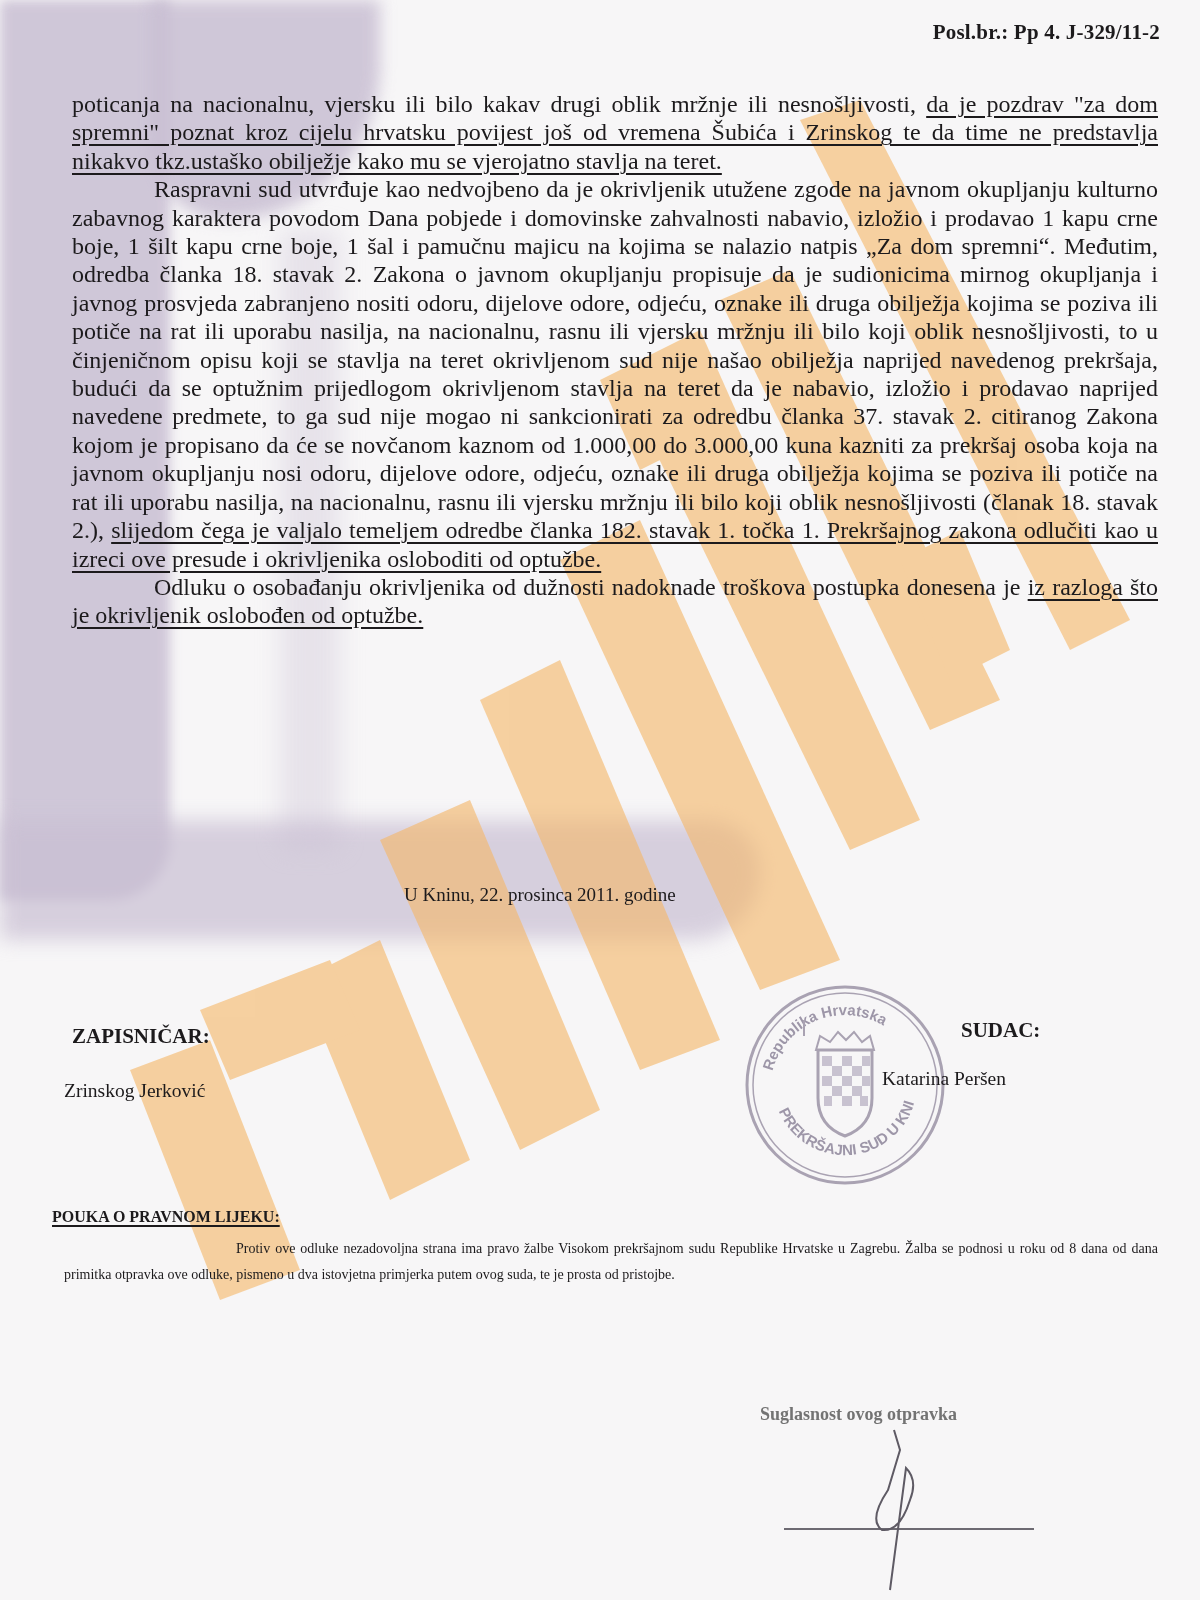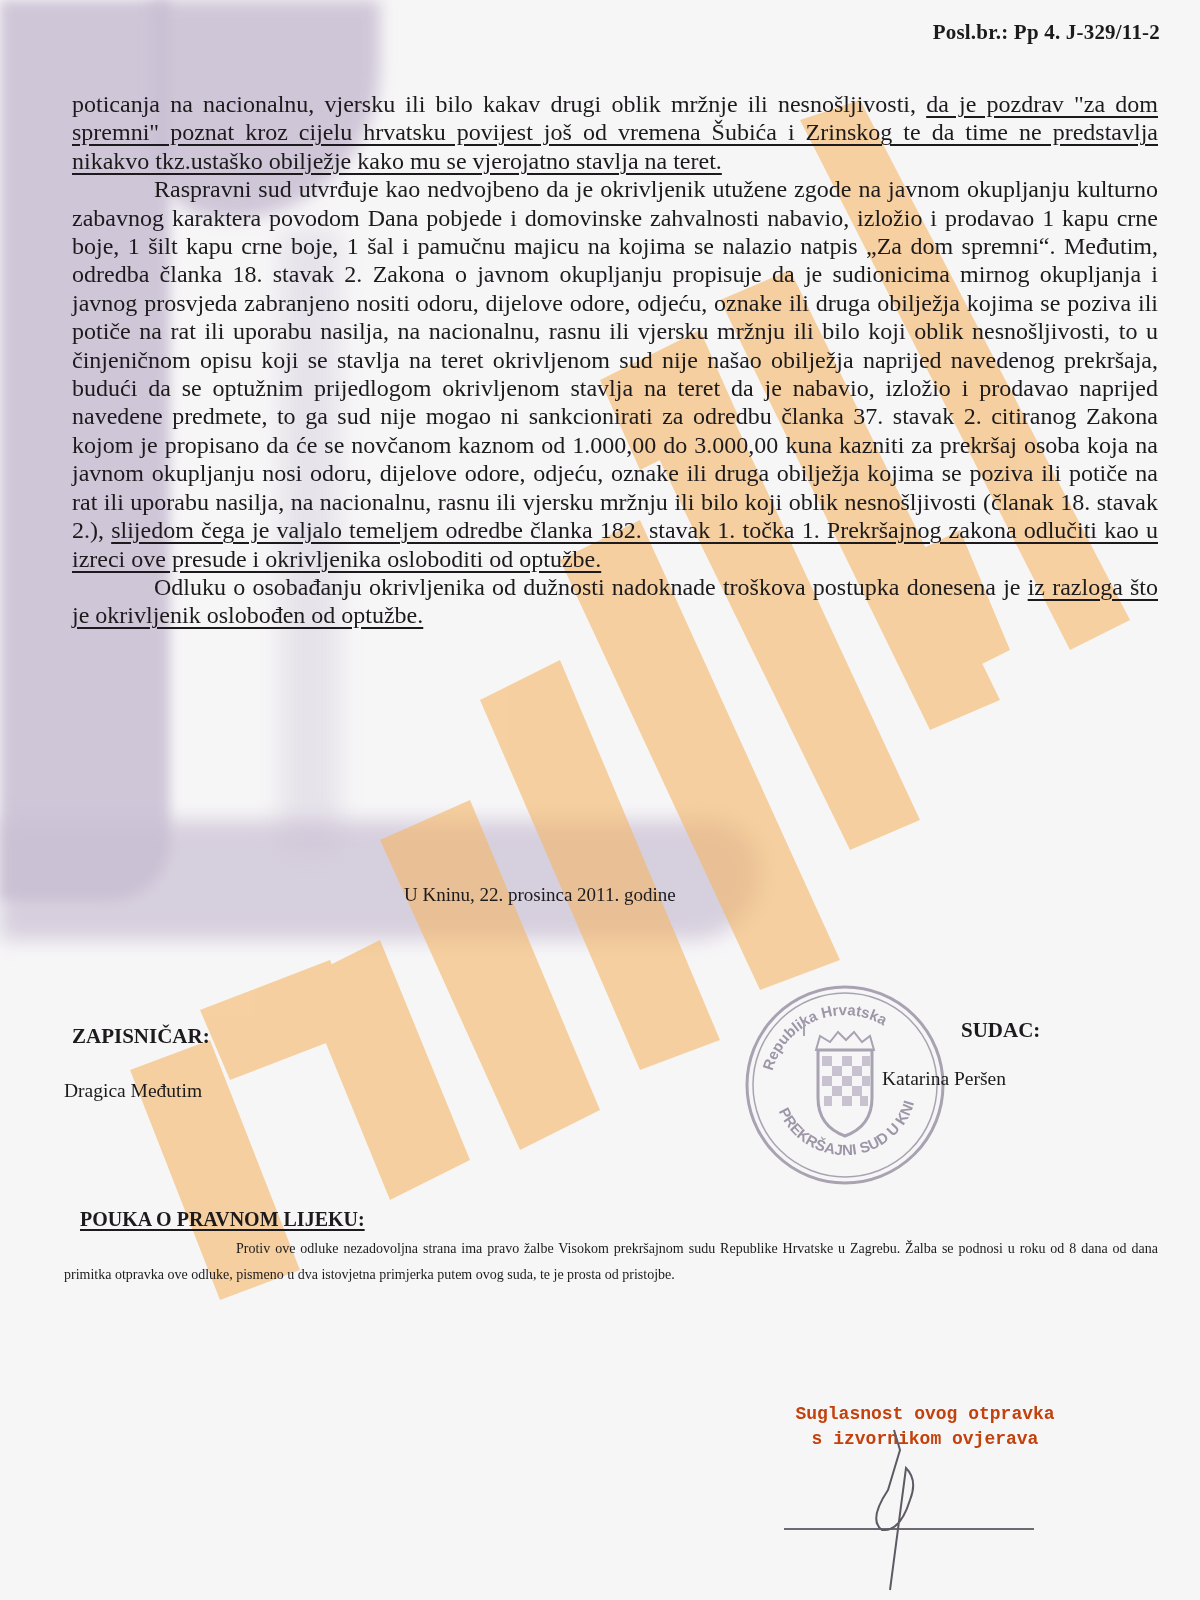--- a/index.html
+++ b/index.html
@@ -37,33 +37,33 @@
   .sig-label { position: absolute; font-weight: bold; font-size: 21px; }
   .sig-name { position: absolute; font-size: 19.5px; }
   .clerk-label { left: 72px; top: 1014px; margin-top: 10px; }
   .clerk-name { left: 64px; top: 1080px; }
   .judge-label { left: 918px; top: 1018px; margin-left: 43px; }
   .judge-name { left: 882px; top: 1068px; }
 
   .stamp { position: absolute; left: 740px; top: 980px; width: 210px; height: 210px; }
 
   .remedy-title {
-    position: absolute; left: 80px; top: 1208px; font-weight: bold; font-size: 20px;
+    position: absolute; left: 52px; top: 1208px; font-weight: bold; font-size: 16px;
     text-decoration: underline; text-decoration-thickness: 2px; text-underline-offset: 3px;
   }
   .remedy-text {
     position: absolute; left: 64px; top: 1236px; width: 1094px;
     font-size: 14px; line-height: 26px; text-align: justify;
   }
   .remedy-text p { margin: 0; text-indent: 172px; }
 
   .certify {
-    position: absolute; left: 760px; top: 1402px; width: 330px; text-align: center;
-    font-family: Liberation Mono, monospace; font-size: 18px; line-height: 25px;
-    color: #c2410c; font-weight: bold;
+    position: absolute; left: 760px; top: 1402px; width: 330px; 
+    font-family: Liberation Serif, serif; font-size: 18px; line-height: 25px;
+    color: #737373; font-weight: bold;
   }
   .sign-line { position: absolute; left: 784px; top: 1528px; width: 250px; height: 0; border-top: 2px solid #6d6a72; }
   .signature { position: absolute; left: 860px; top: 1420px; width: 80px; height: 190px; }
 </style>
 </head>
 <body>
 
 <div class="bg-layer">
   <div class="purple-wash pw1"></div>
   <div class="purple-wash pw2"></div>
@@ -100,21 +100,21 @@
       <span>Raspravni sud utvrđuje kao nedvojbeno da je okrivljenik utužene zgode na javnom okupljanju kulturno zabavnog karaktera povodom Dana pobjede i domovinske zahvalnosti nabavio, izložio i prodavao 1 kapu crne boje, 1 šilt kapu crne boje, 1 šal i pamučnu majicu na kojima se nalazio natpis „Za dom spremni“. Međutim, odredba članka 18. stavak 2. Zakona o javnom okupljanju propisuje da je sudionicima mirnog okupljanja i javnog prosvjeda zabranjeno nositi odoru, dijelove odore, odjeću, oznake ili druga obilježja kojima se poziva ili potiče na rat ili uporabu nasilja, na nacionalnu, rasnu ili vjersku mržnju ili bilo koji oblik nesnošljivosti, to u činjeničnom opisu koji se stavlja na teret okrivljenom sud nije našao obilježja naprijed navedenog prekršaja, budući da se optužnim prijedlogom okrivljenom stavlja na teret da je nabavio, izložio i prodavao naprijed navedene predmete, to ga sud nije mogao ni sankcionirati za odredbu članka 37. stavak 2. citiranog Zakona kojom je propisano da će se novčanom kaznom od 1.000,00 do 3.000,00 kuna kazniti za prekršaj osoba koja na javnom okupljanju nosi odoru, dijelove odore, odjeću, oznake ili druga obilježja kojima se poziva ili potiče na rat ili uporabu nasilja, na nacionalnu, rasnu ili vjersku mržnju ili bilo koji oblik nesnošljivosti (članak 18. stavak 2.), </span><span class="ul">slijedom čega je valjalo temeljem odredbe članka 182. stavak 1. točka 1. Prekršajnog zakona odlučiti kao u izreci ove presude i okrivljenika osloboditi od optužbe.</span>
     </p>
     <p class="indent">
       <span>Odluku o osobađanju okrivljenika od dužnosti nadoknade troškova postupka donesena je </span><span class="ul">iz razloga što je okrivljenik oslobođen od optužbe.</span>
     </p>
   </div>
 
   <div class="place-date">U Kninu, 22. prosinca 2011. godine</div>
 
   <div class="sig-label clerk-label">ZAPISNIČAR:</div>
-  <div class="sig-name clerk-name">Dragica Međutim</div>
+  <div class="sig-name clerk-name">Zrinskog Jerković</div>
 
   <svg class="stamp" viewBox="0 0 210 210">
     <defs>
       <path id="arcTop" d="M30 110 A75 75 0 0 1 180 110"></path>
       <path id="arcBot" d="M35 120 A72 72 0 0 0 175 120"></path>
     </defs>
     <circle cx="105" cy="105" r="98" fill="none" stroke="#a9a2b2" stroke-width="3"></circle>
     <circle cx="105" cy="105" r="92" fill="none" stroke="#a9a2b2" stroke-width="1.5"></circle>
     <text font-family="Liberation Sans, sans-serif" font-size="15" fill="#9d96a8" font-weight="bold">
       <textPath href="#arcTop" startOffset="8%">Republika Hrvatska</textPath>
@@ -146,19 +146,18 @@
   <div class="sig-label judge-label">SUDAC:</div>
   <div class="sig-name judge-name">Katarina Peršen</div>
 
   <div class="remedy-title">POUKA O PRAVNOM LIJEKU:</div>
   <div class="remedy-text">
     <p>Protiv ove odluke nezadovoljna strana ima pravo žalbe Visokom prekršajnom sudu Republike Hrvatske u Zagrebu. Žalba se podnosi u roku od 8 dana od dana primitka otpravka ove odluke, pismeno u dva istovjetna primjerka putem ovog suda, te je prosta od pristojbe.</p>
   </div>
 
   <div class="certify">
     <div>Suglasnost ovog otpravka</div>
-    <div>s izvornikom ovjerava</div>
   </div>
   <div class="sign-line"></div>
   <svg class="signature" viewBox="0 0 80 190">
     <path d="M34 10 L40 30 L28 70 Q8 100 22 110 Q40 112 50 80 Q58 60 46 48 L30 170" fill="none" stroke="#5e5a64" stroke-width="2"></path>
   </svg>
 </div>
 
 </body></html>

